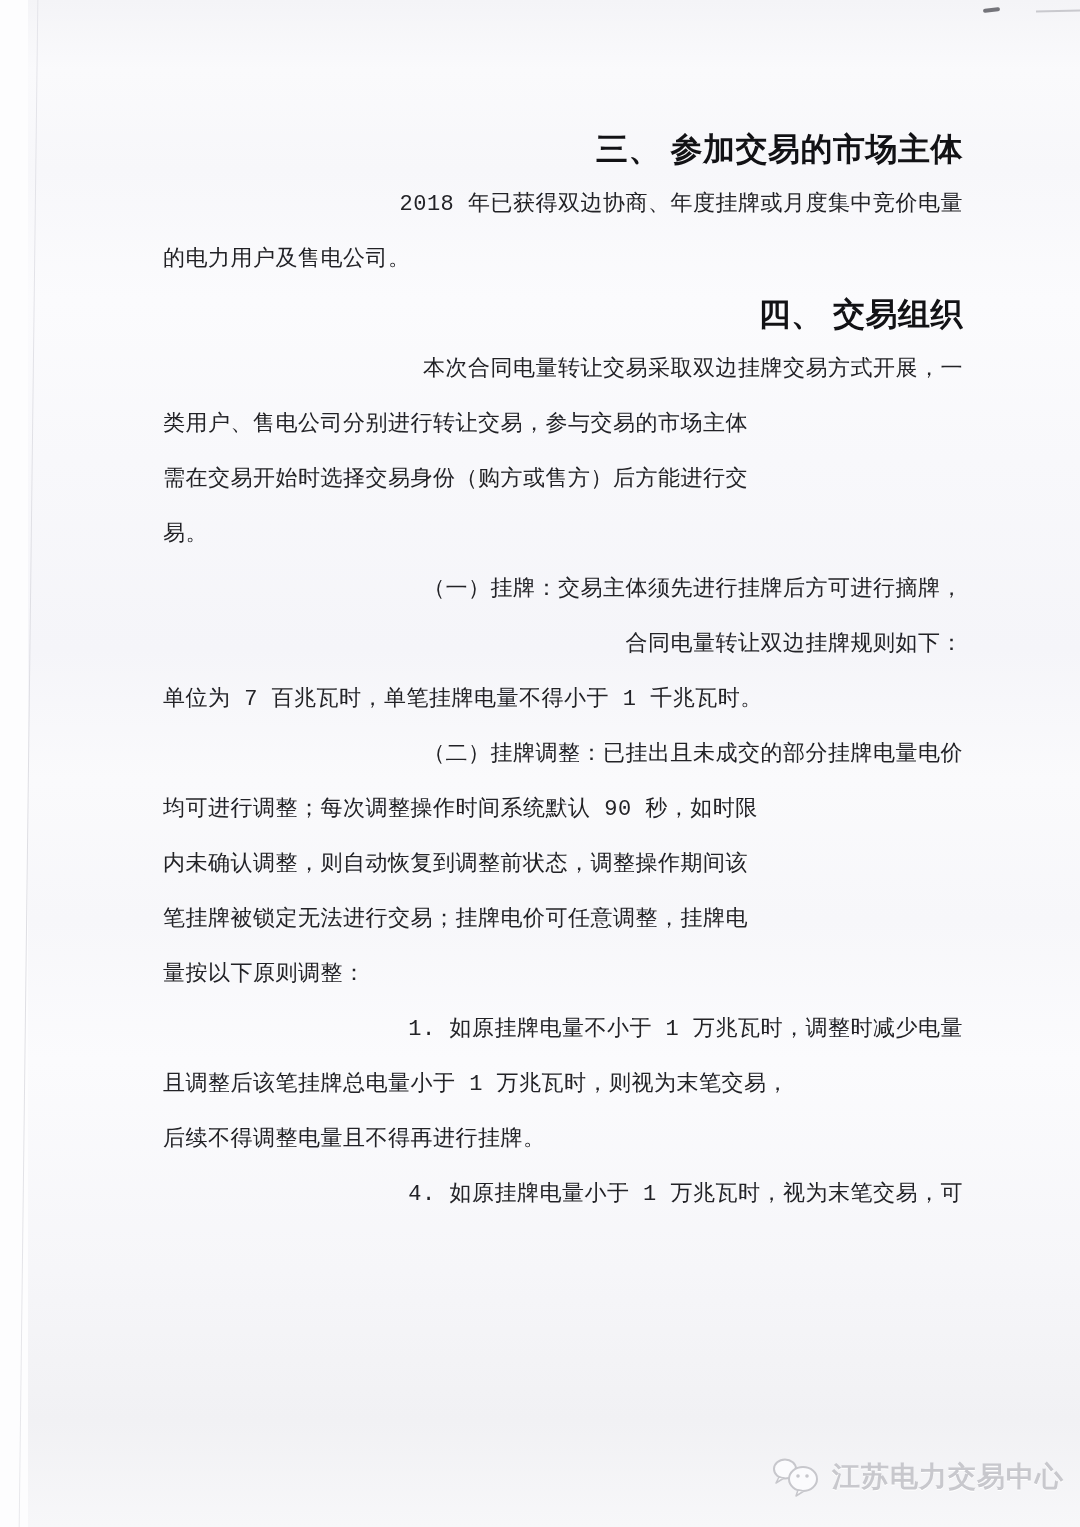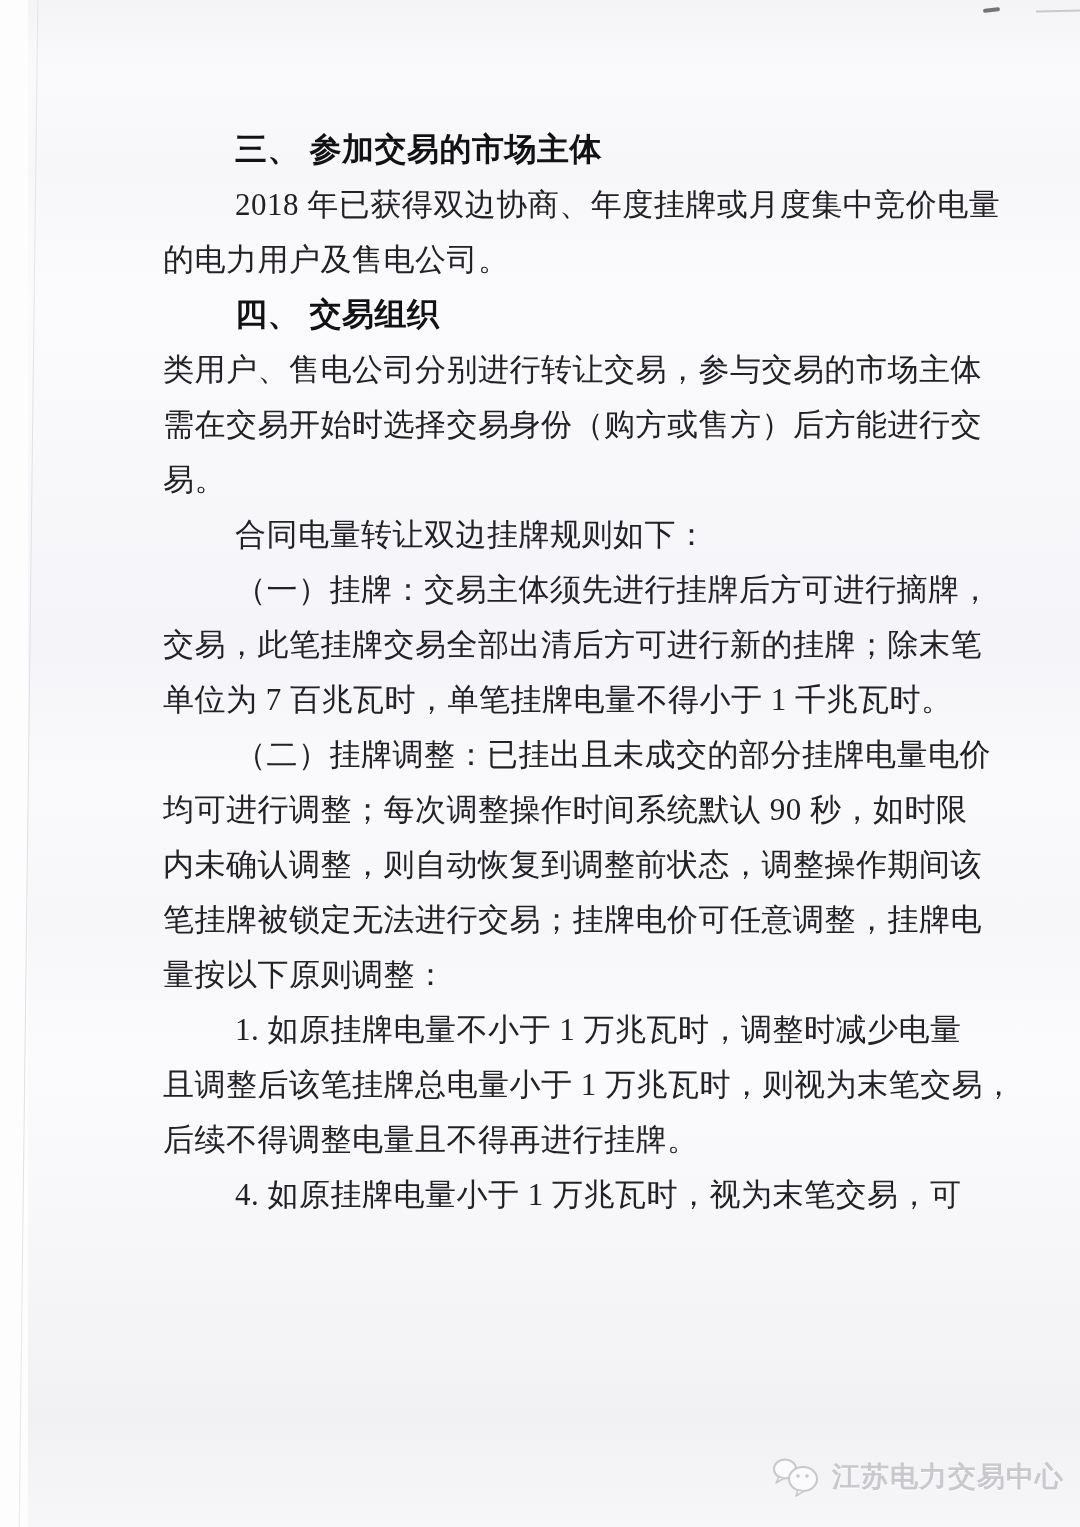--- a/index.html
+++ b/index.html
@@ -37,28 +37,28 @@
   }
   
   .doc {
     position: absolute; left: 163px; top: 122px; width: 800px;
   }
   .line {
     white-space: nowrap; height: 55px; line-height: 55px;
     letter-spacing: 0.5px;
   }
   .line.body {
-    font-family: Liberation Serif, serif;
-    font-size: 31px; color: #222226;
+    font-family: Liberation Mono, monospace;
+    font-size: 22px; color: #222226;
   }
   .line.heading {
     font-family: "Liberation Sans", sans-serif;
     font-weight: 700; font-size: 32px; color: #121215;
   }
-  .line.indent { padding-left: 72px; }
+  .line.indent { padding-left: 72px; text-align: right; }
   
   .watermark {
     position: absolute; left: 772px; top: 1455px;
     display: flex; align-items: center; gap: 10px;
   }
   .wicon { display: inline-block; width: 50px; height: 44px; }
   .wtext {
     font-family: "Liberation Sans", sans-serif;
     font-weight: 700; font-size: 28px; letter-spacing: 1px;
     color: #c8c8cd;
@@ -73,26 +73,26 @@
   <div class="paper-strip"></div>
   <div class="paper-edge"></div>
   <div class="mark-dash"></div>
   <div class="mark-line"></div>
 
   <main class="doc" id="doc">
       <div class="line heading indent">三、 参加交易的市场主体</div>
       <div class="line body indent">2018 年已获得双边协商、年度挂牌或月度集中竞价电量</div>
       <div class="line body">的电力用户及售电公司。</div>
       <div class="line heading indent">四、 交易组织</div>
+      <div class="line body indent">本次合同电量转让交易采取双边挂牌交易方式开展，一</div>
       <div class="line body">类用户、售电公司分别进行转让交易，参与交易的市场主体</div>
       <div class="line body">需在交易开始时选择交易身份（购方或售方）后方能进行交</div>
       <div class="line body">易。</div>
+      <div class="line body indent">（一）挂牌：交易主体须先进行挂牌后方可进行摘牌，</div>
       <div class="line body indent">合同电量转让双边挂牌规则如下：</div>
-      <div class="line body indent">（一）挂牌：交易主体须先进行挂牌后方可进行摘牌，</div>
-      <div class="line body">交易，此笔挂牌交易全部出清后方可进行新的挂牌；除末笔</div>
       <div class="line body">单位为 7 百兆瓦时，单笔挂牌电量不得小于 1 千兆瓦时。</div>
       <div class="line body indent">（二）挂牌调整：已挂出且未成交的部分挂牌电量电价</div>
       <div class="line body">均可进行调整；每次调整操作时间系统默认 90 秒，如时限</div>
       <div class="line body">内未确认调整，则自动恢复到调整前状态，调整操作期间该</div>
       <div class="line body">笔挂牌被锁定无法进行交易；挂牌电价可任意调整，挂牌电</div>
       <div class="line body">量按以下原则调整：</div>
       <div class="line body indent">1. 如原挂牌电量不小于 1 万兆瓦时，调整时减少电量</div>
       <div class="line body">且调整后该笔挂牌总电量小于 1 万兆瓦时，则视为末笔交易，</div>
       <div class="line body">后续不得调整电量且不得再进行挂牌。</div>
       <div class="line body indent">4. 如原挂牌电量小于 1 万兆瓦时，视为末笔交易，可</div>

